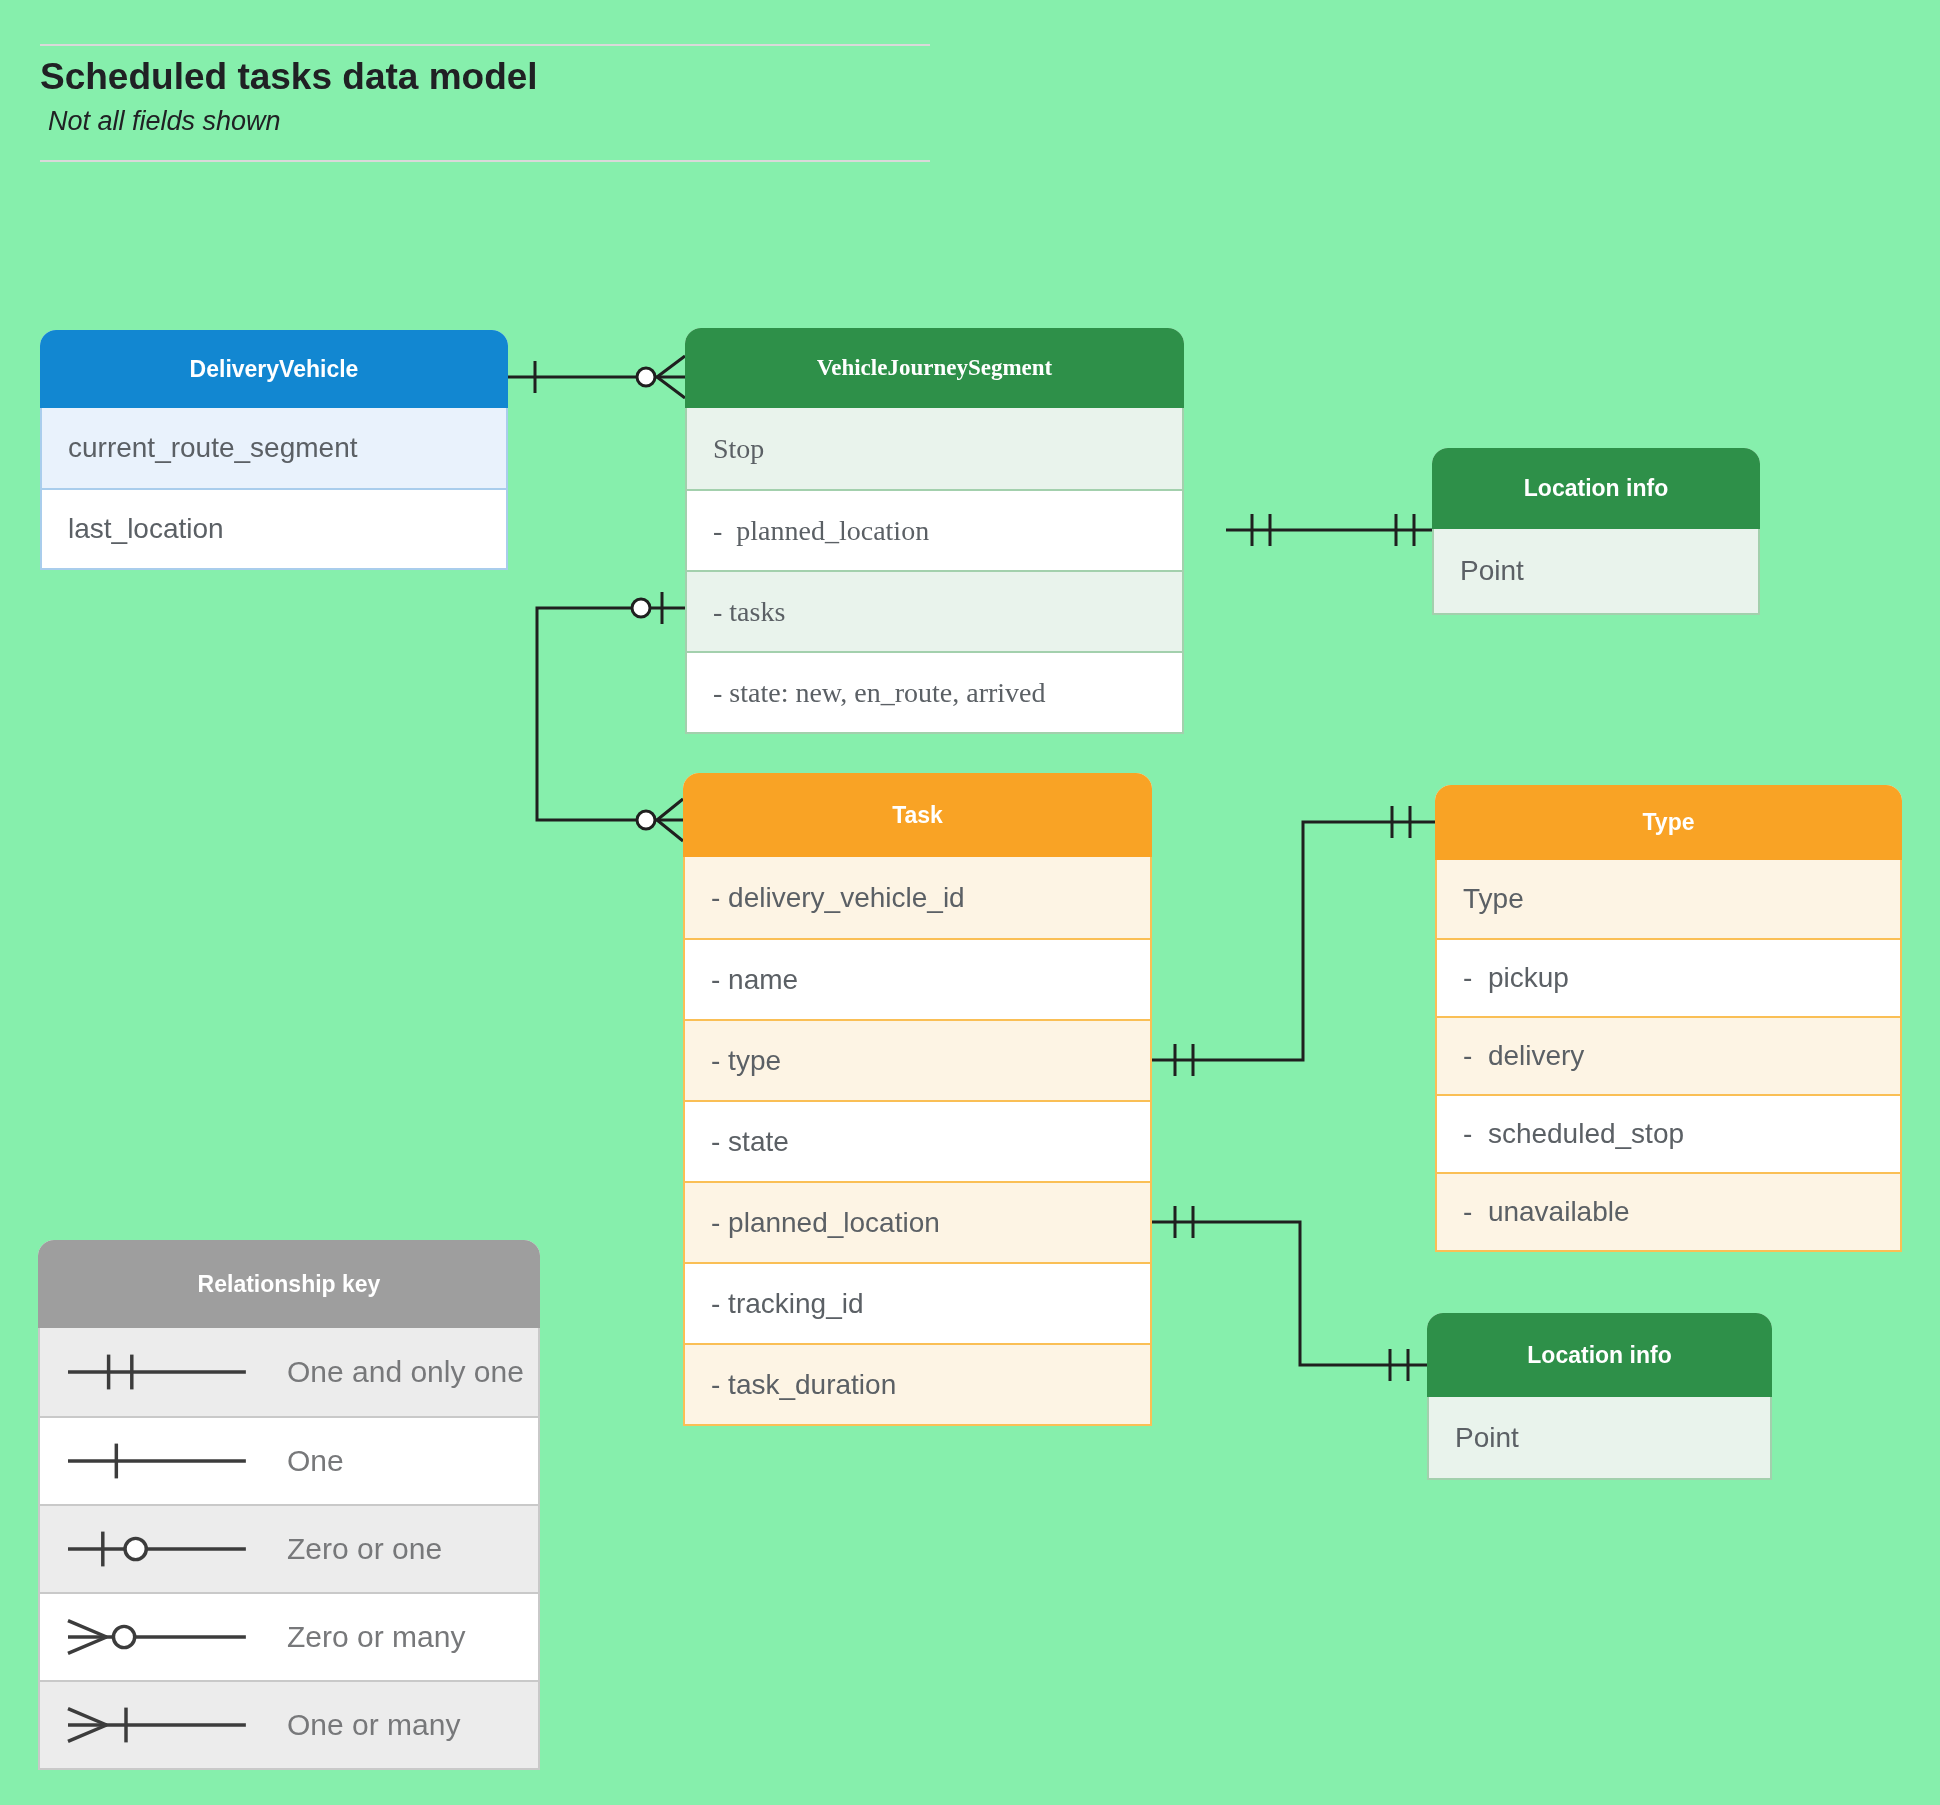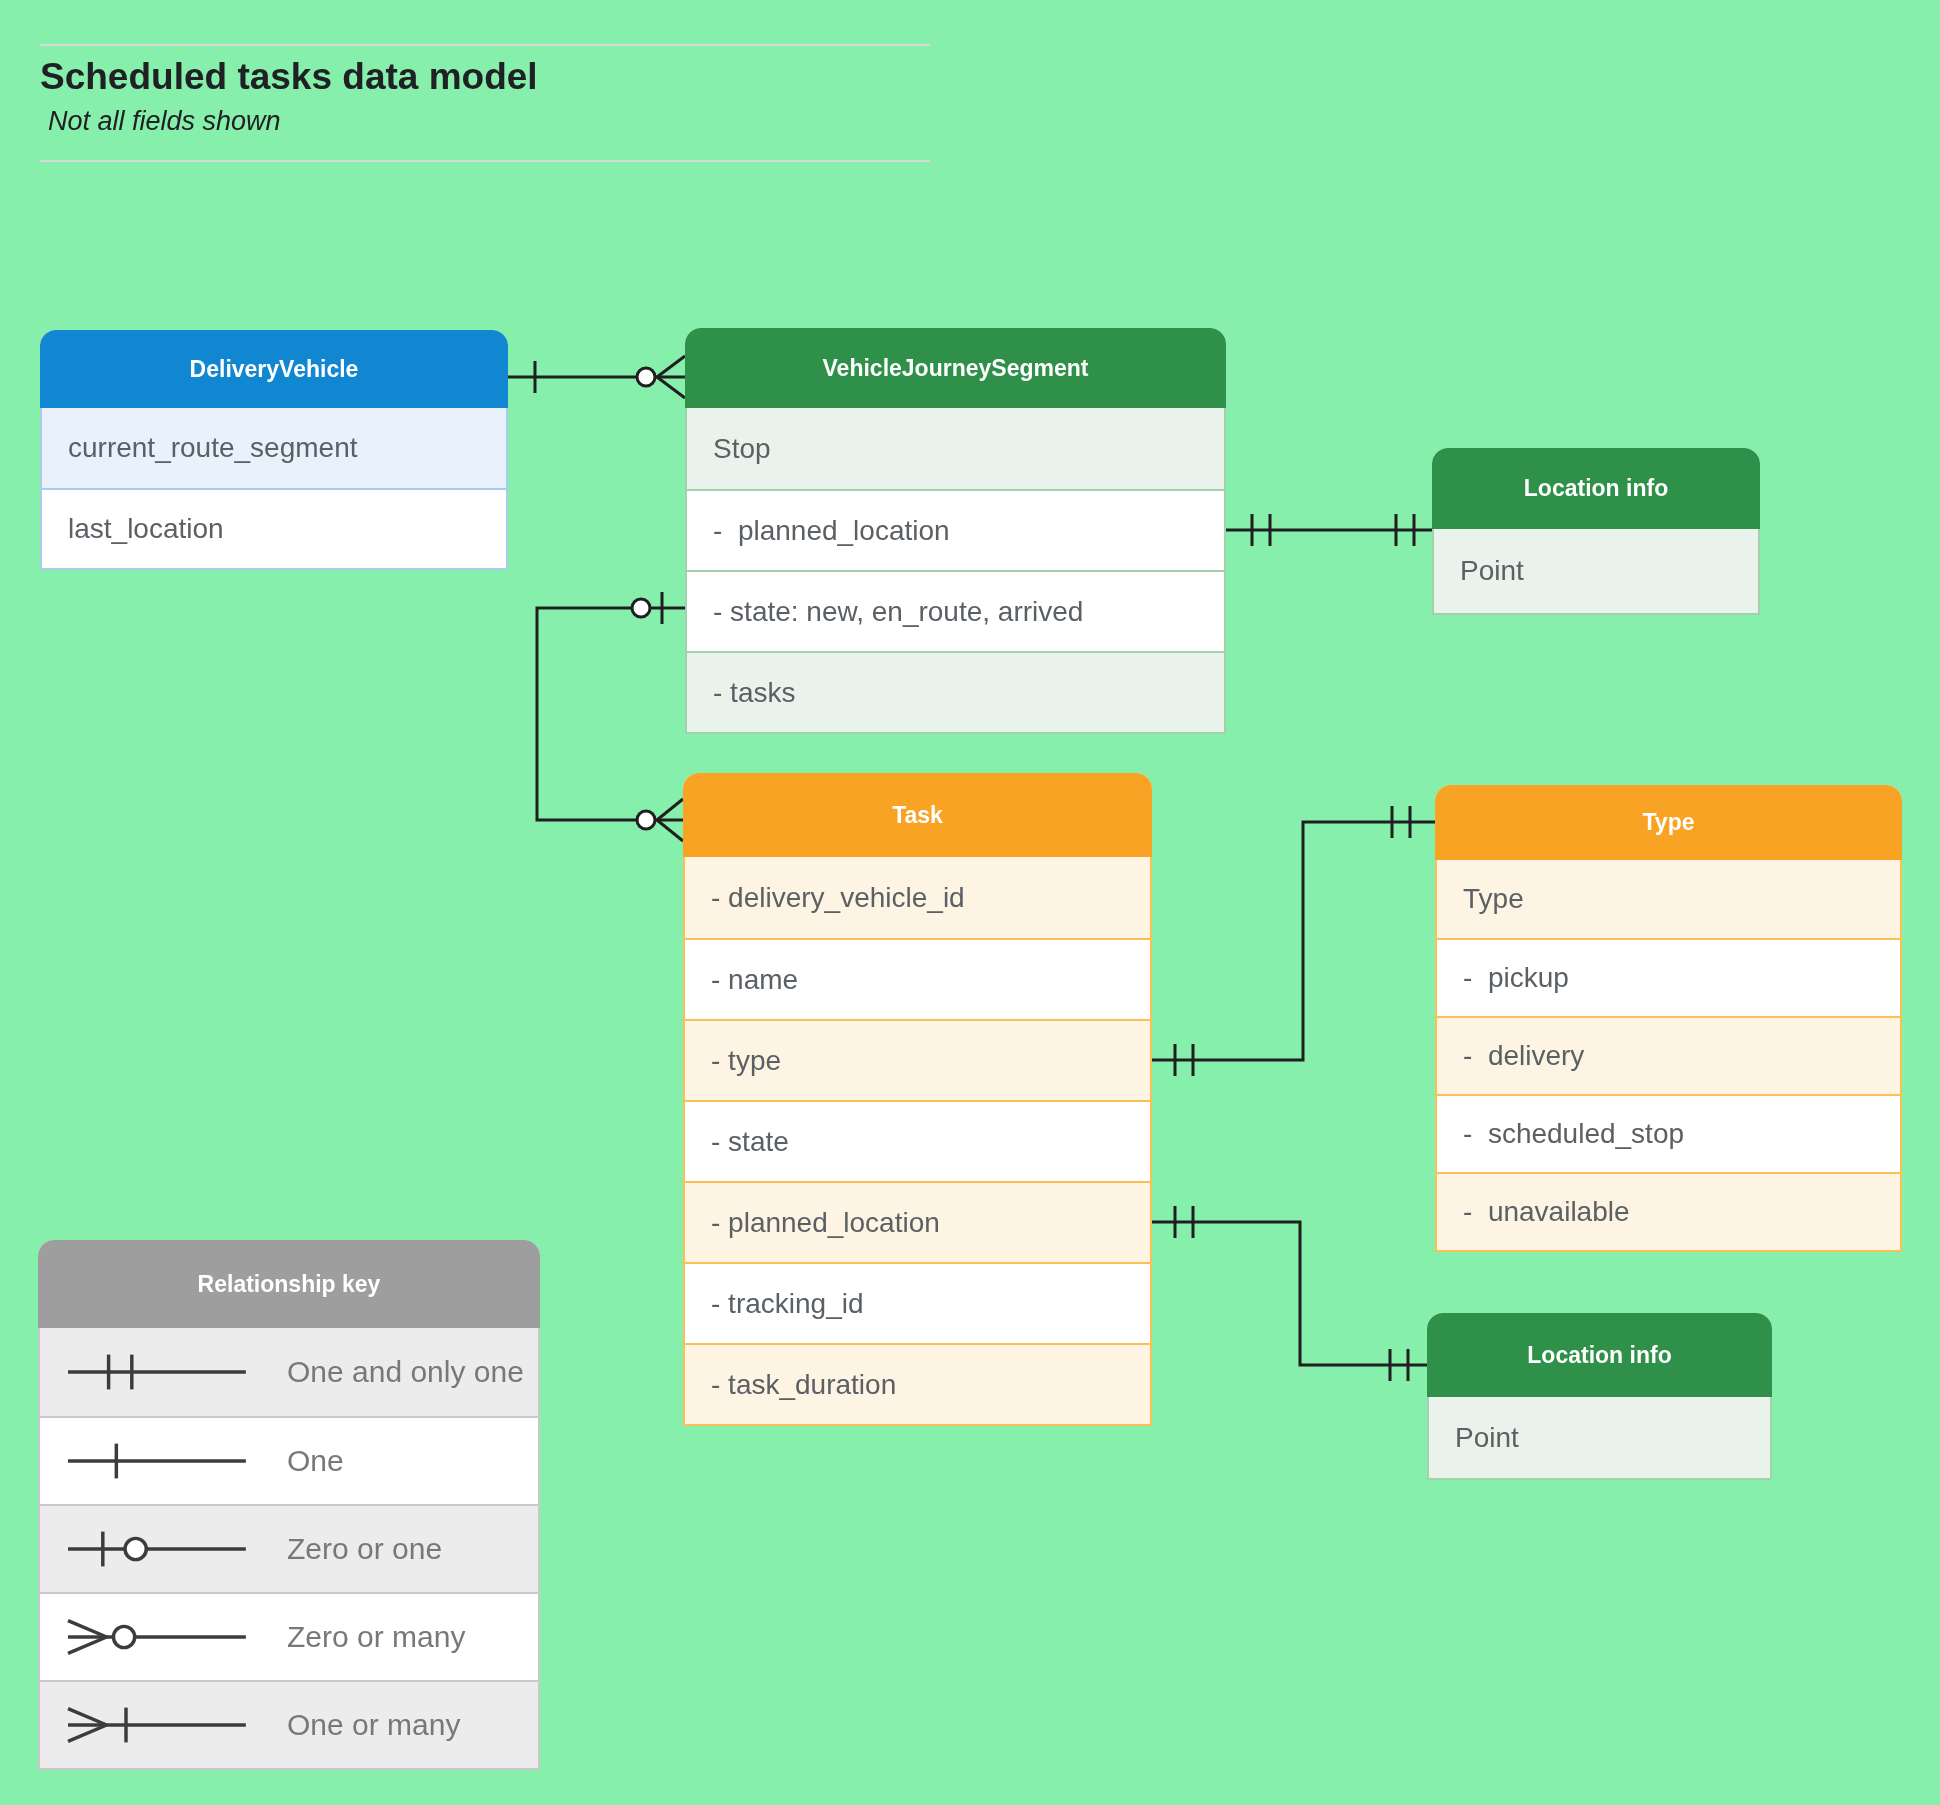--- a/index.html
+++ b/index.html
@@ -83,27 +83,27 @@
   </svg>
 
   <div class="entity theme-blue" style="left:40px;top:330px;width:468px;">
     <div class="ehead" style="height:78px;">DeliveryVehicle</div>
     <div class="erows" style="--rh:80px;">
         <div class="row tinted">current_route_segment</div>
         <div class="row">last_location</div>
       </div>
   </div>
 
-  <div class="entity theme-green" style="left:685px;top:328px;width:541px;">
+  <div class="entity theme-green" style="left:685px;top:328px;width:499px;font-family:Liberation Serif, serif;">
     <div class="ehead" style="height:80px;">VehicleJourneySegment</div>
     <div class="erows" style="--rh:81px;">
         <div class="row tinted">Stop</div>
         <div class="row">-  planned_location</div>
+        <div class="row tinted">- tasks</div>
         <div class="row">- state: new, en_route, arrived</div>
-        <div class="row tinted">- tasks</div>
       </div>
   </div>
 
   <div class="entity theme-green" style="left:1432px;top:448px;width:328px;">
     <div class="ehead" style="height:81px;">Location info</div>
     <div class="erows" style="--rh:84px;">
         <div class="row tinted">Point</div>
       </div>
   </div>
 

